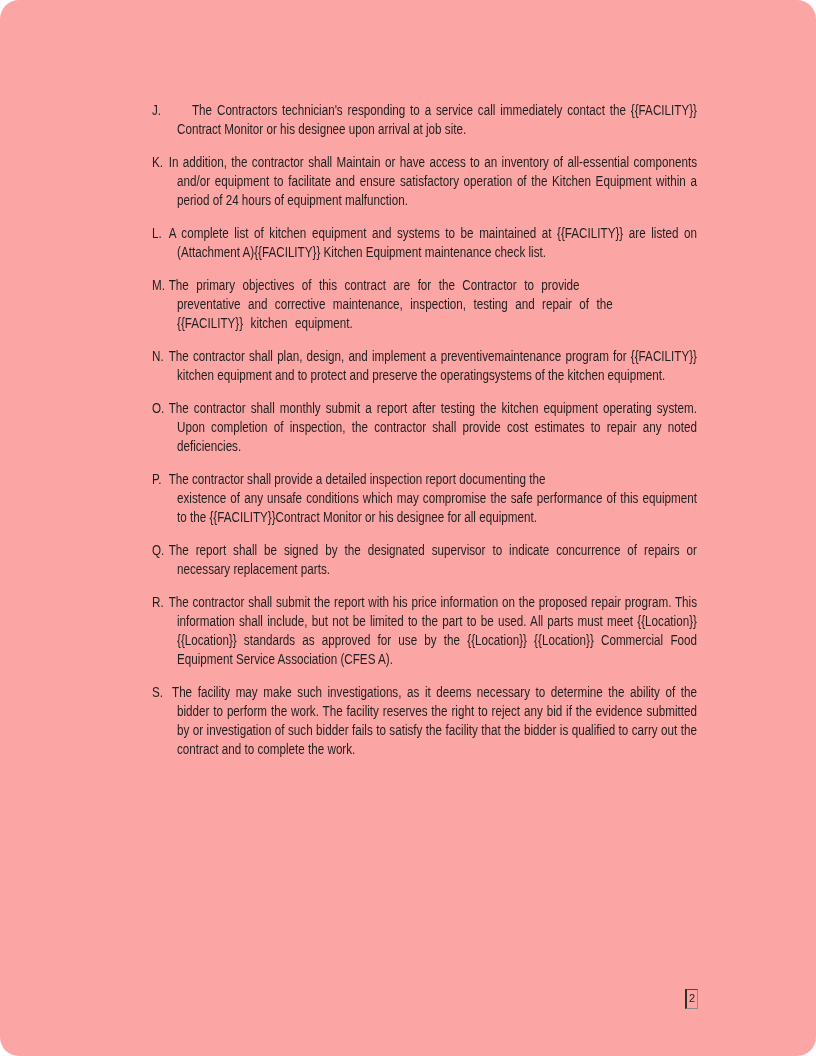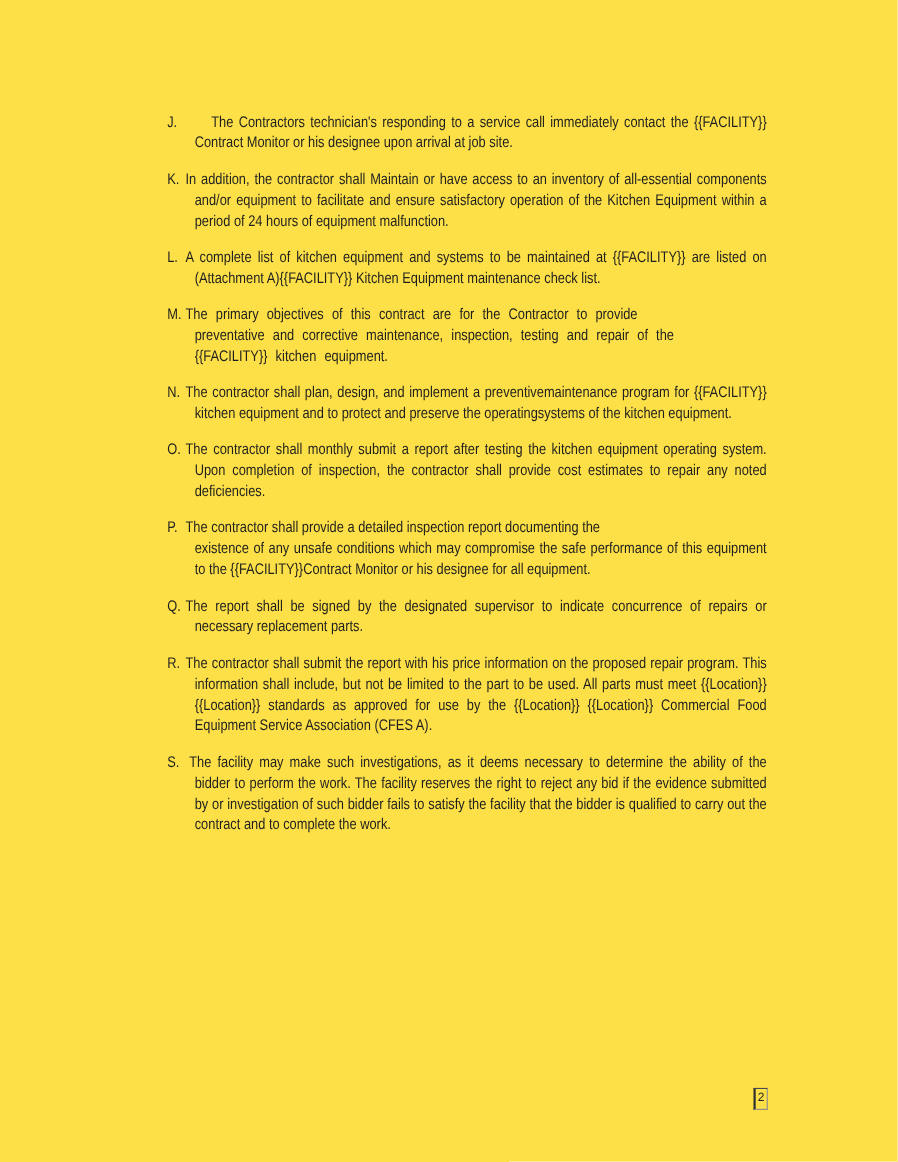--- a/index.html
+++ b/index.html
@@ -9,21 +9,22 @@
     width: 816px;
     height: 1056px;
     position: relative;
     background: #ffffff;
     overflow: hidden;
     font-family: "Liberation Sans", "DejaVu Sans", sans-serif;
   }
   .sheet {
     position: absolute;
     inset: 0;
-    background: #fde047;
+    background: #fca5a5;
+    border-radius: 19px;
   }
   
   .doc {
     position: absolute;
     left: 152px;
     top: 101px;
     width: 654px;
     transform: scaleX(0.8333);
     transform-origin: 0 0;
     color: #1f1f1f;

